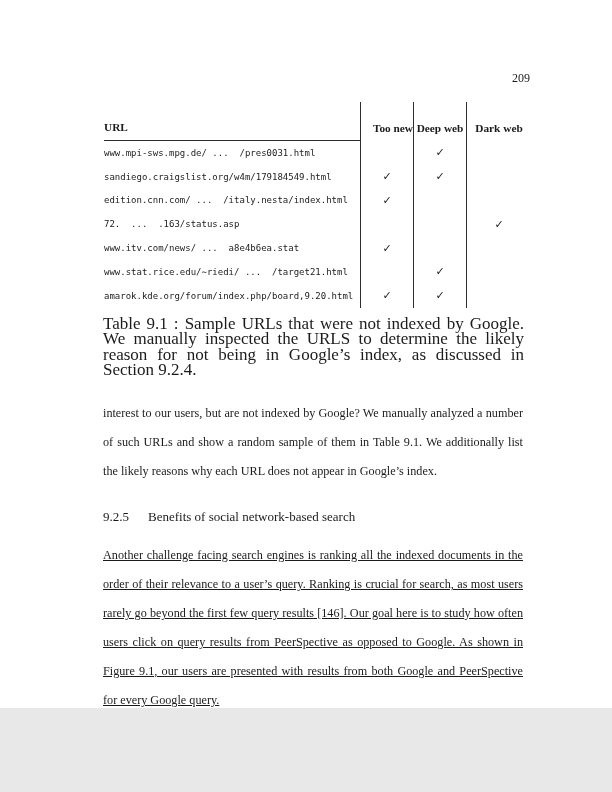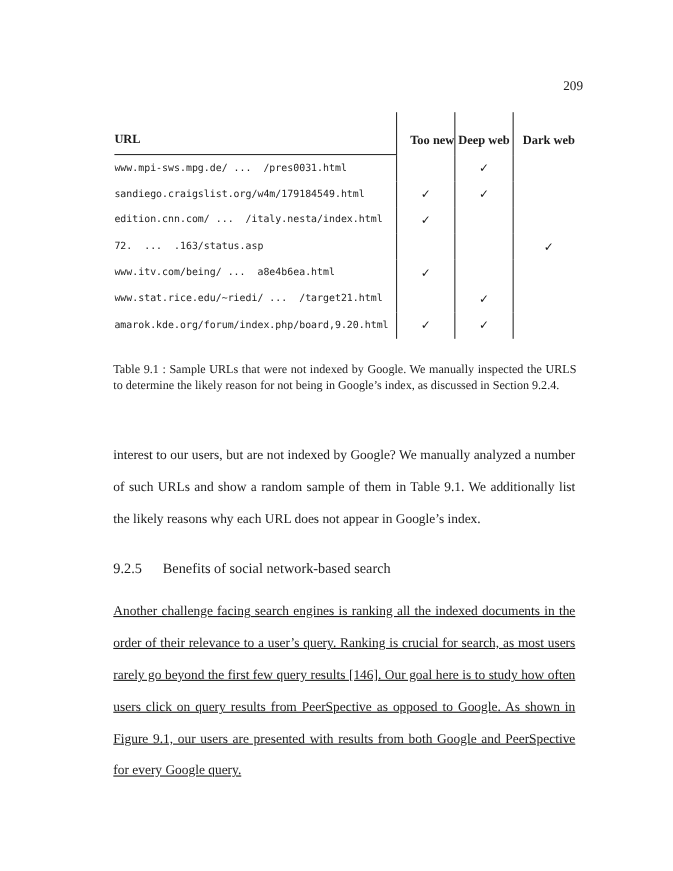--- a/index.html
+++ b/index.html
@@ -1,19 +1,19 @@
 <!DOCTYPE html>
 <html><head>
 <meta charset="utf-8">
 <style>
   html, body { margin: 0; padding: 0; background: #e8e8e8; }
   .page {
     position: relative;
     width: 612px;
-    height: 792px;
+    height: 708px;
     margin: 0 auto;
     background: #ffffff;
     color: #1b1b1b;
     font-family: "Liberation Serif", serif;
     overflow: hidden;
   }
   .page-number {
     position: absolute;
     top: 71px;
     right: 82px;
@@ -58,24 +58,24 @@
     white-space: pre;
     overflow: hidden;
   }
   td.check {
     text-align: center;
     font-size: 11px;
   }
   .caption {
     position: absolute;
     left: 103px;
-    top: 329px;
+    top: 316px;
     width: 421px;
     margin: 0;
-    font-size: 11px;
+    font-size: 17px;
     line-height: 15.3px;
     text-align: justify;
   }
   .body {
     position: absolute;
     left: 103px;
     width: 420px;
     margin: 0;
     font-size: 12.2px;
     line-height: 29px;
@@ -133,21 +133,21 @@
     </tr>
 
     <tr>
       <td class="url">72.  ...  .163/status.asp</td>
       <td class="check"></td>
       <td class="check"></td>
       <td class="check">✓</td>
     </tr>
 
     <tr>
-      <td class="url">www.itv.com/being/ ...  a8e4b6ea.html</td>
+      <td class="url">www.itv.com/news/ ...  a8e4b6ea.stat</td>
       <td class="check">✓</td>
       <td class="check"></td>
       <td class="check"></td>
     </tr>
 
     <tr>
       <td class="url">www.stat.rice.edu/∼riedi/ ...  /target21.html</td>
       <td class="check"></td>
       <td class="check">✓</td>
       <td class="check"></td>

